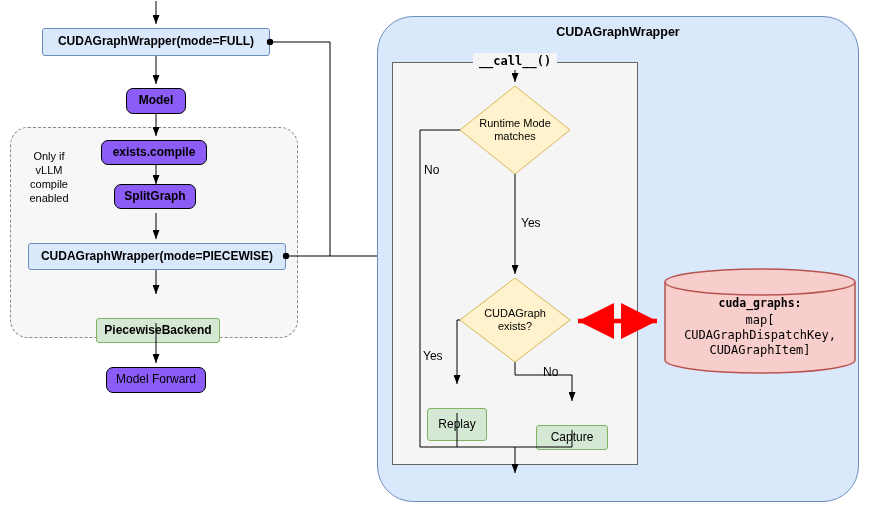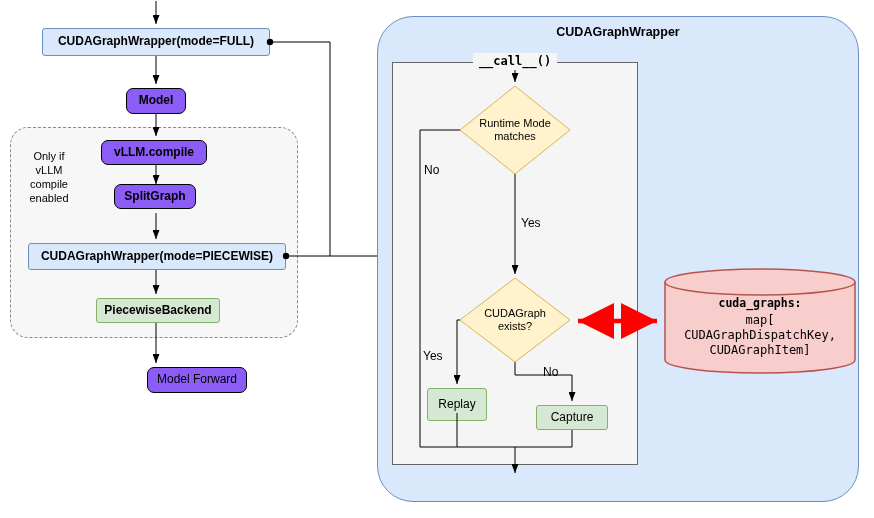--- a/index.html
+++ b/index.html
@@ -5,22 +5,22 @@
   html,body{margin:0;padding:0;background:#fff;}
   body{font-family:"Liberation Sans",sans-serif;color:#000;}
   .canvas{position:relative;width:874px;height:518px;background:#fff;overflow:hidden;}
   .abs{position:absolute;box-sizing:border-box;}
   .layer1{z-index:1;} .layer2{z-index:2;} .layer4{z-index:4;}
   svg.connectors{position:absolute;left:0;top:0;z-index:3;pointer-events:none;}
   .box{position:absolute;box-sizing:border-box;display:flex;align-items:center;justify-content:center;
        font-size:12px;text-align:center;line-height:1.1;}
   .blue{background:#dae8fc;border:1px solid #6c8ebf;border-radius:3px;font-weight:bold;text-align:right;}
   .white{background:#8b5cf6;border:1px solid #000;border-radius:7px;font-weight:bold;}
-  .white.plain{font-weight:normal;margin-left:41px;}
-  .green{background:#d5e8d4;border:1px solid #82b366;border-radius:3px;}
+  .white.plain{font-weight:normal;}
+  .green{background:#d5e8d4;border:1px solid #82b366;border-radius:3px;margin-top:20px;}
   .lbl{position:absolute;font-size:12px;line-height:1.15;}
   .ctr{text-align:center;}
   .pre{white-space:pre-line;}
   .mono{font-family:"DejaVu Sans Mono","Liberation Mono",monospace;}
   .dashed-group{border:1px dashed #8a8a8a;border-radius:18px;background:#f7f7f7;}
   .big-container{background:#dae8fc;border:1px solid #6c8ebf;border-radius:36px;}
   .flow-panel{background:#f5f5f5;border:1px solid #666;}
 </style>
 </head>
 <body>
@@ -31,21 +31,21 @@
   <div class="abs layer1 big-container" style="left:377px;top:16px;width:482px;height:486px;"></div>
   <div class="abs layer1 flow-panel" style="left:392px;top:62px;width:246px;height:403px;"></div>
 
   <div class="box blue layer2" style="left:42px;top:28px;width:228px;height:28px;">
     <span>CUDAGraphWrapper(mode=FULL)</span>
   </div>
   <div class="box white layer2" style="left:126px;top:88px;width:60px;height:26px;">
     <span>Model</span>
   </div>
   <div class="box white layer2" style="left:101px;top:140px;width:106px;height:25px;">
-    <span>vLLM.compile</span>
+    <span>exists.compile</span>
   </div>
   <div class="box white layer2" style="left:114px;top:184px;width:82px;height:25px;">
     <span>SplitGraph</span>
   </div>
   <div class="box blue layer2" style="left:28px;top:243px;width:258px;height:27px;">
     <span>CUDAGraphWrapper(mode=PIECEWISE)</span>
   </div>
   <div class="box green layer2" style="left:96px;top:298px;width:124px;height:25px;font-weight:bold;">
     <span>PiecewiseBackend</span>
   </div>

